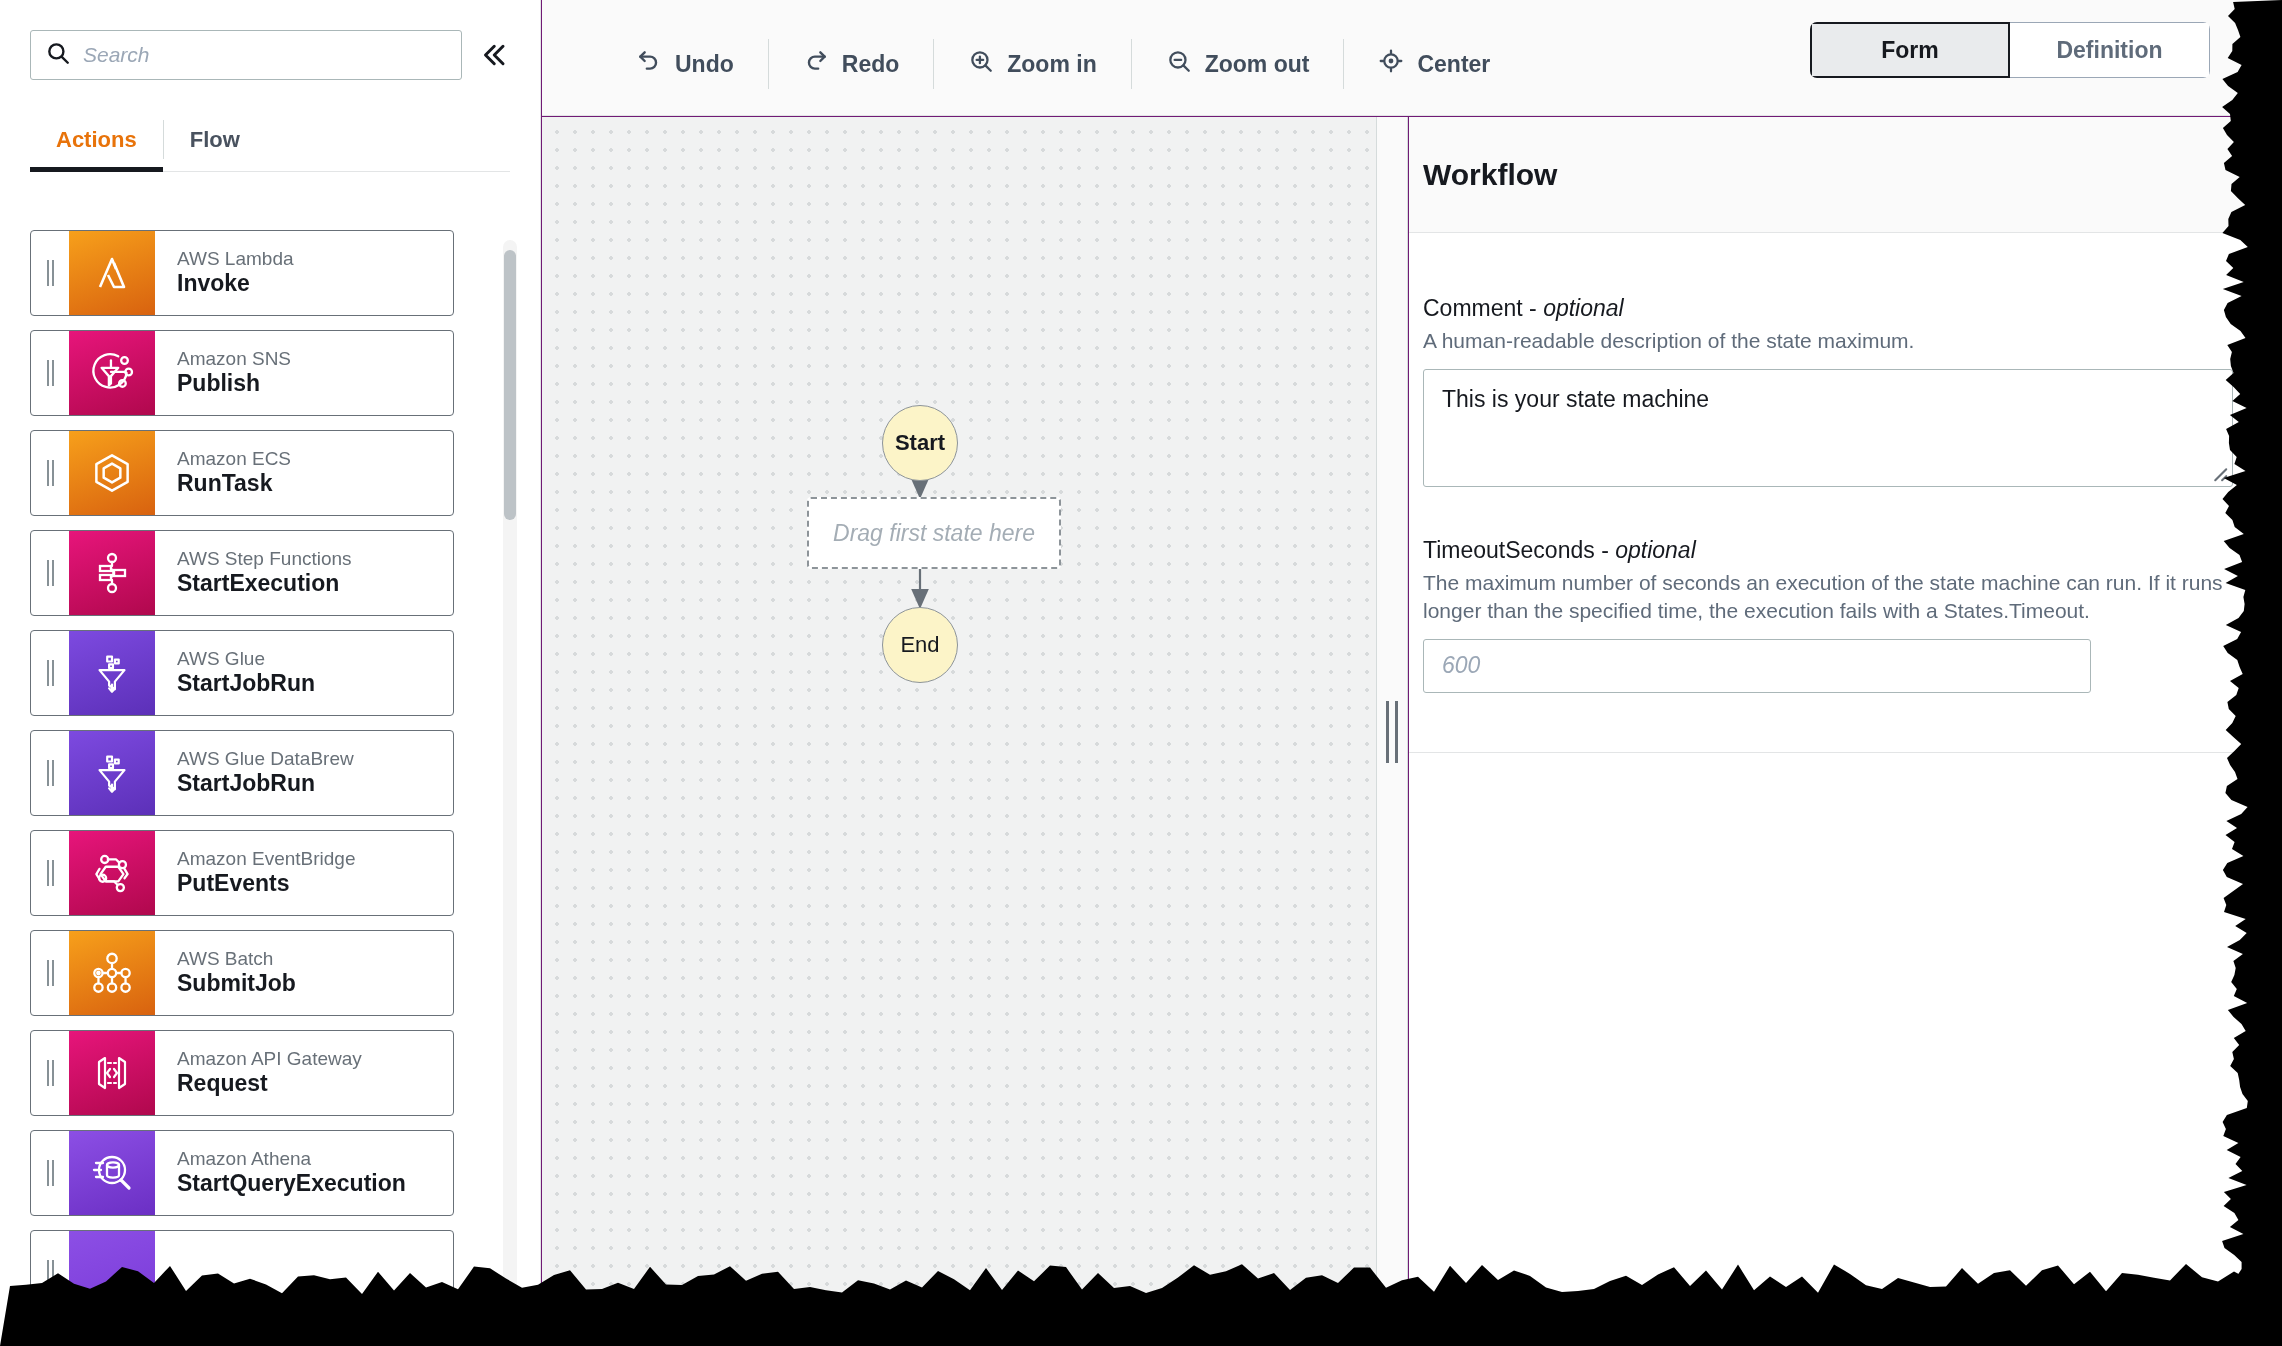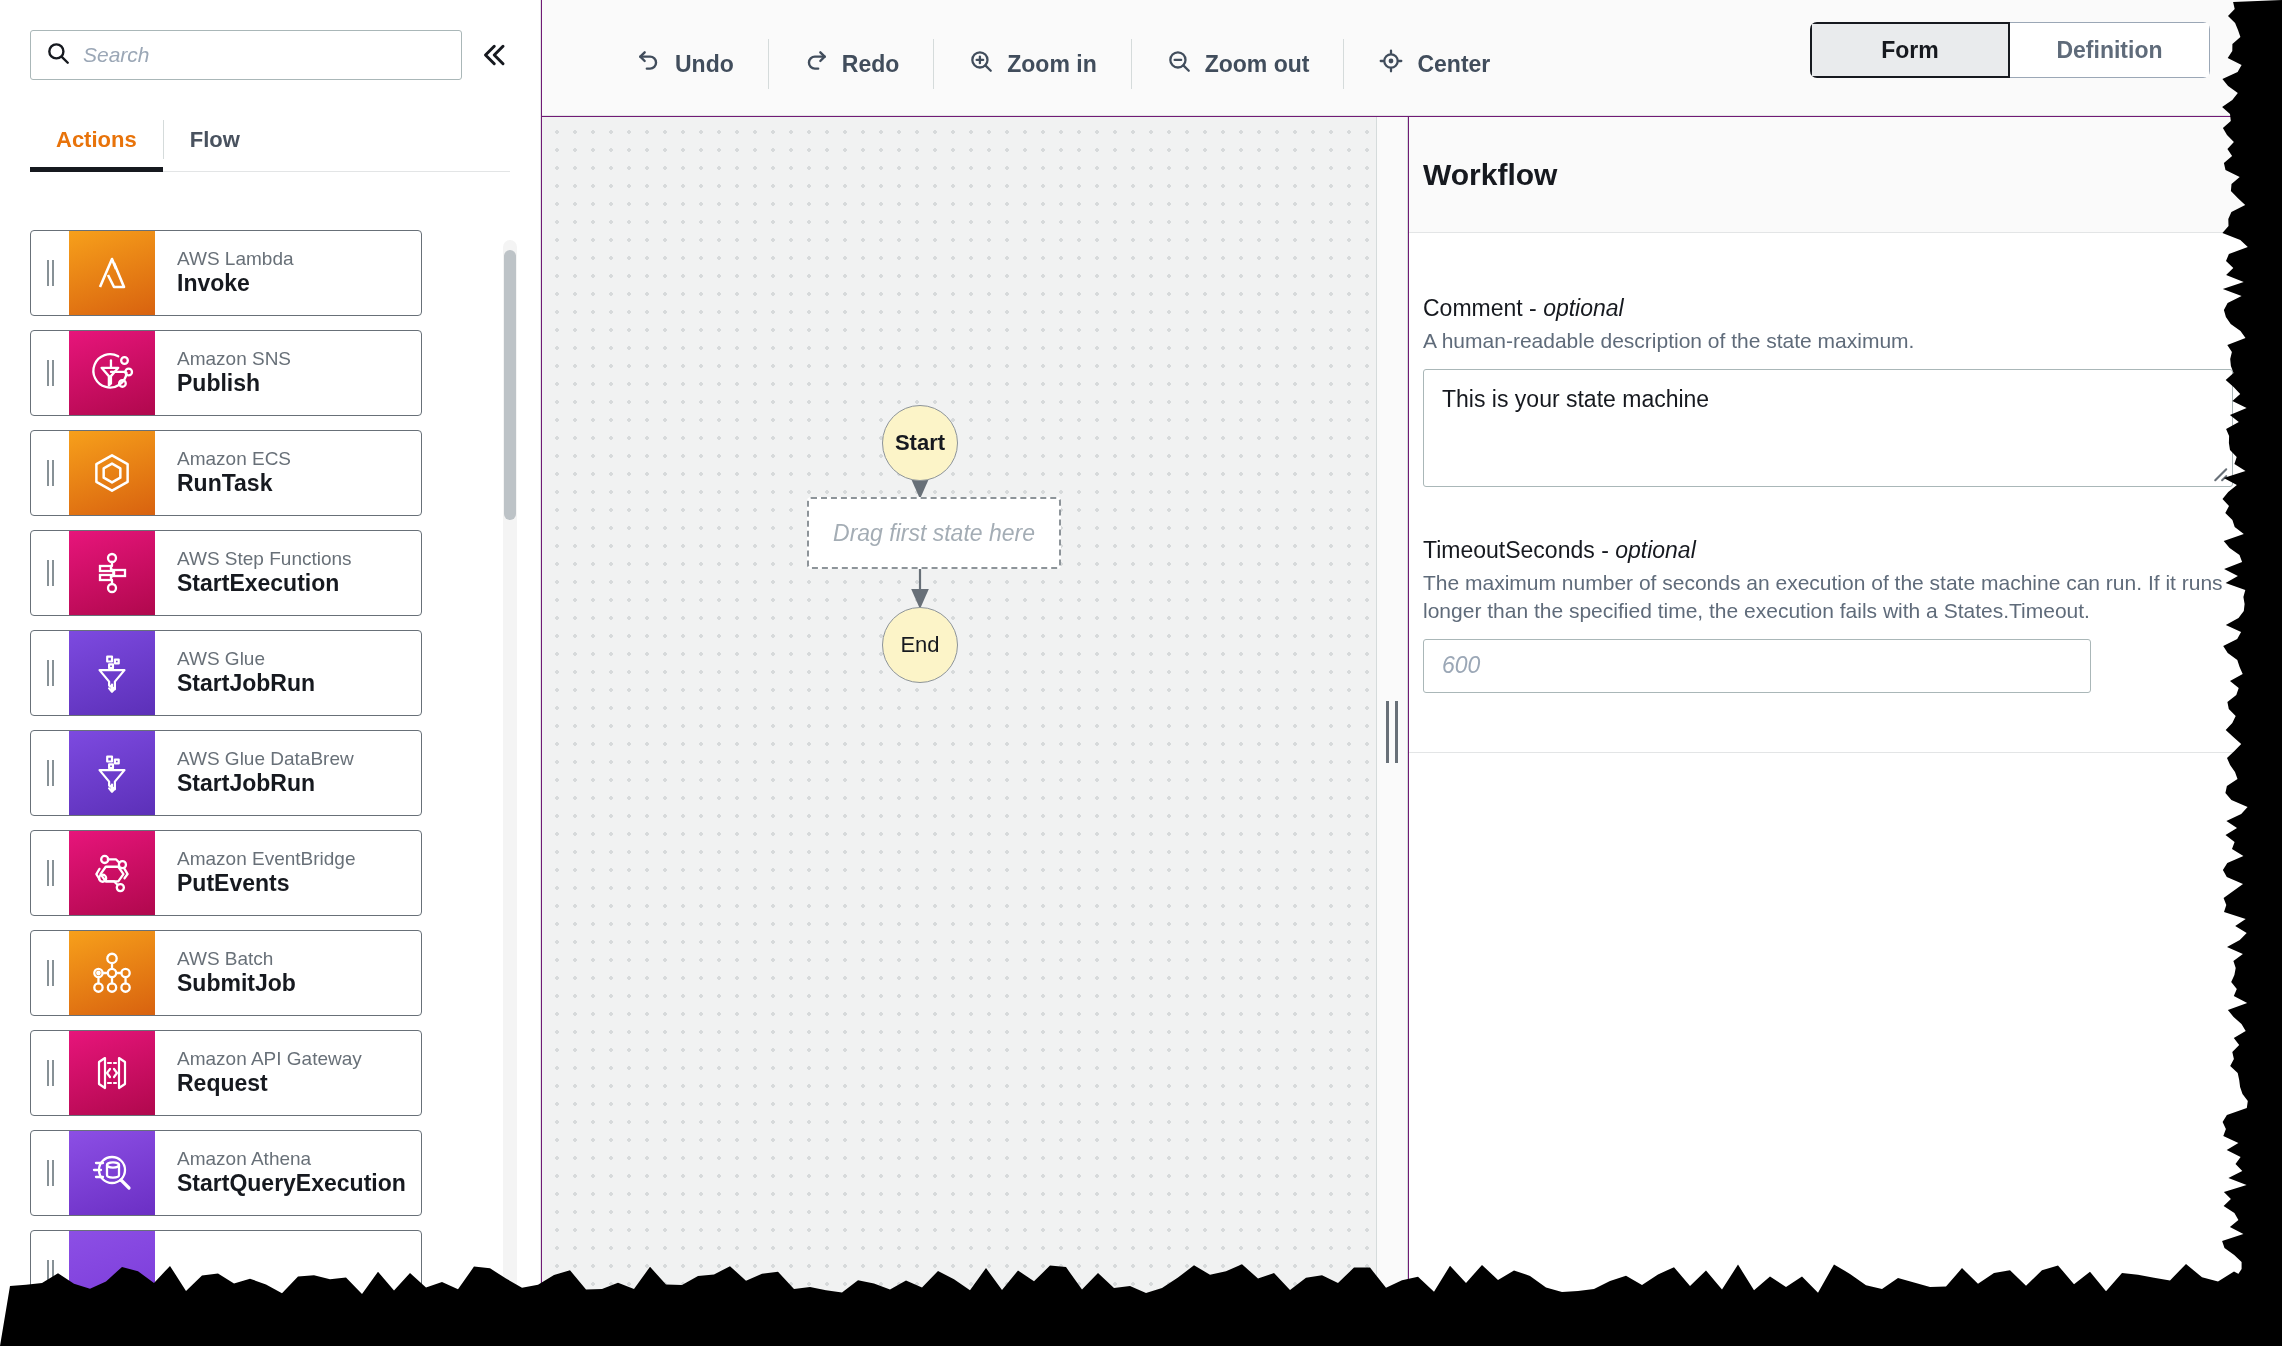--- a/index.html
+++ b/index.html
@@ -75,21 +75,21 @@
   .tab-sep { width: 1px; background: #d5dbdb; margin: 12px 0; }
 
   .list-viewport {
     position: absolute; left: 0; top: 230px;
     width: 541px; height: 1116px;
     overflow: hidden;
   }
   .card {
     position: relative;
     margin: 0 30px 14px 30px;
-    width: 392px; height: 86px;
+    width: 424px; height: 86px;
     border: 1px solid #687078;
     border-radius: 4px;
     background: #ffffff;
     display: flex; align-items: stretch;
     overflow: hidden;
     cursor: grab;
   }
   .grip {
     width: 38px;
     display: flex; align-items: center; justify-content: center;

